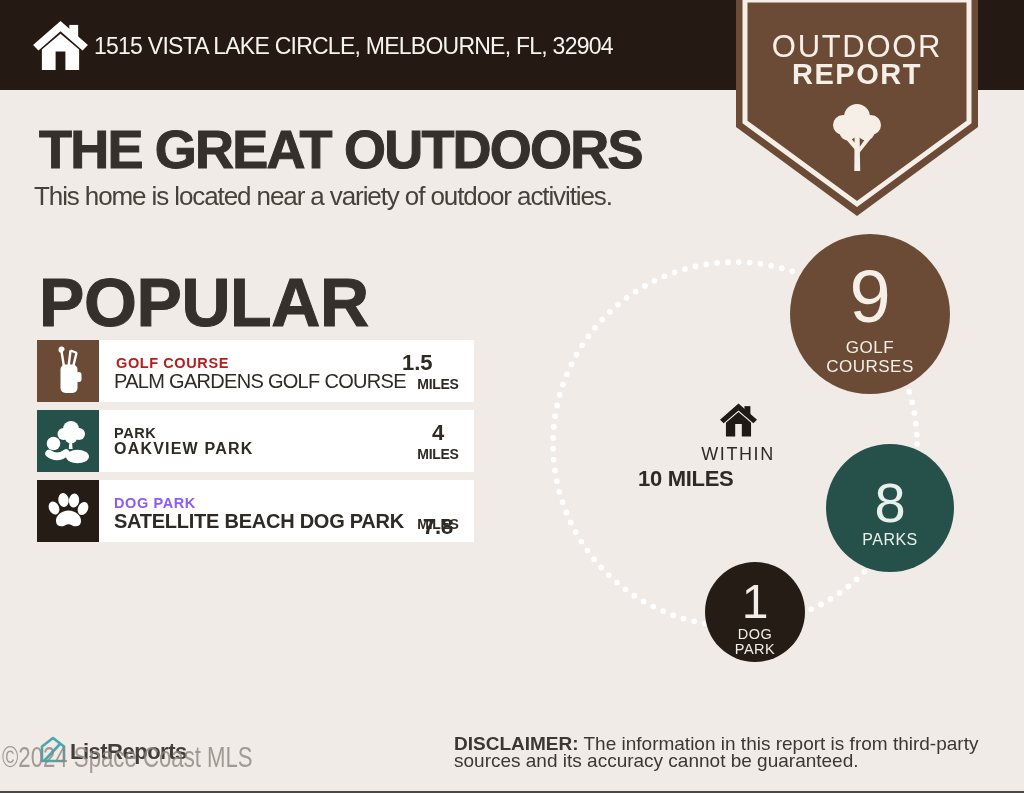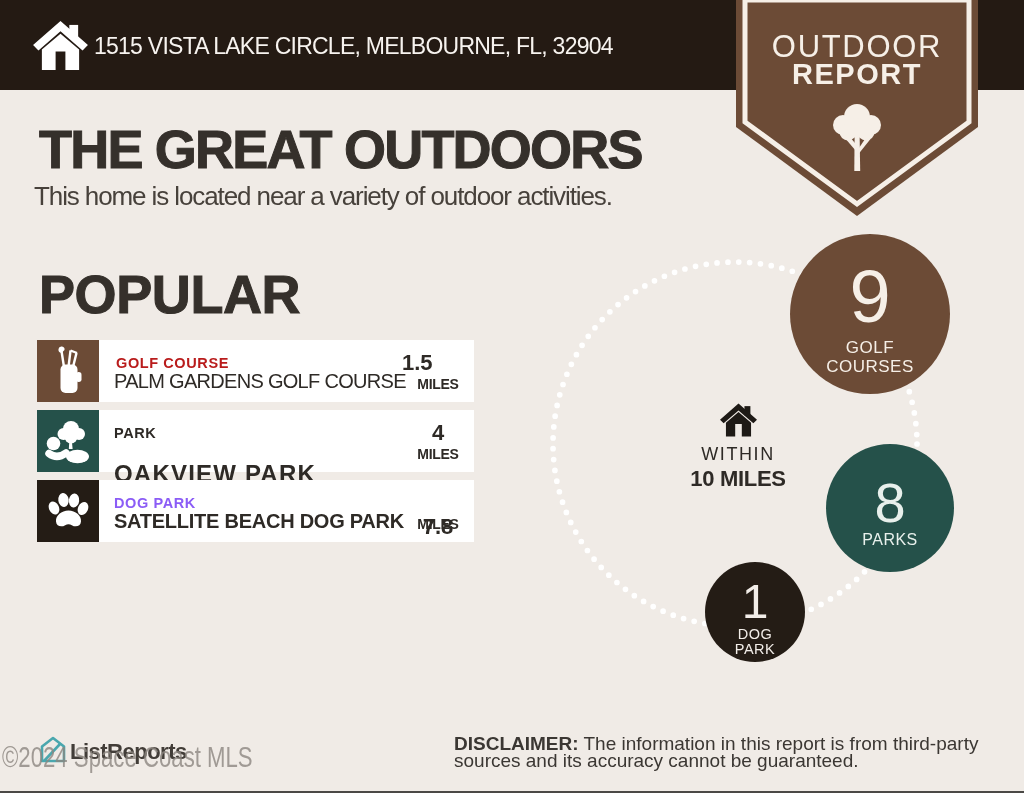--- a/index.html
+++ b/index.html
@@ -36,21 +36,21 @@
     <path d="M118.6 134 L118.3 171 L124.2 171 L123.6 134 Z"></path>
     <path d="M120 151 L108 137 L111.5 134 L123 148 Z"></path>
     <path d="M122.5 154 L134.5 139 L131 136 L121 151 Z"></path>
   </g>
 </svg>
 
 <div class="abs" style="left:39px;top:118px;font-size:54px;font-weight:bold;color:#35302b;letter-spacing:-1.8px;-webkit-text-stroke:1px #35302b;">THE GREAT OUTDOORS</div>
 
 <div class="abs" style="left:34px;top:181px;font-size:26px;color:#47413b;letter-spacing:-1.1px;">This home is located near a variety of outdoor activities.</div>
 
-<div class="abs" style="left:39px;top:263px;font-size:54px;font-weight:bold;color:#35302b;letter-spacing:-0.4px;-webkit-text-stroke:1px #35302b;">POPULAR</div>
+<div class="abs" style="left:39px;top:263px;font-size:68px;font-weight:bold;color:#35302b;letter-spacing:-0.4px;-webkit-text-stroke:1px #35302b;">POPULAR</div>
 
 <div class="abs" style="left:37px;top:340px;width:437px;height:62px;background:#fff;"></div>
 
 <svg class="abs" style="left:37px;top:340px;" width="62" height="62" viewBox="0 0 62 62">
   <rect width="62" height="62" fill="#6c4b36"></rect>
   <g fill="#fff" stroke="#fff">
     <path d="M27 27 L24.5 11" stroke-width="2.4" fill="none"></path>
     <path d="M24.5 13 q -3.5 -0.5 -3 -4 q 0.5 -3 3.5 -2.5 q 3 0.5 2.5 3.5" stroke="none" fill="#fff"></path>
     <path d="M31.5 27 L33.5 10.5" stroke-width="2.4" fill="none"></path>
     <path d="M33.5 10.5 L40 13" stroke-width="2.4" fill="none"></path>
@@ -76,21 +76,21 @@
     <circle cx="26.5" cy="24" r="6"></circle>
     <circle cx="34" cy="27" r="6.5"></circle>
     <path d="M32.6 28 L31.8 39 L35.6 39 L34.6 28 Z"></path>
     <circle cx="16.5" cy="33.5" r="6.8"></circle>
     <path d="M12 43.5 q 8 6 17 -0.5" stroke="#fff" stroke-width="7.5" fill="none" stroke-linecap="round"></path>
     <ellipse cx="40.5" cy="46.5" rx="11.5" ry="6.8"></ellipse>
   </g>
 </svg>
 
 <div class="abs" style="left:114px;top:425px;font-size:14.5px;font-weight:bold;color:#2e2a26;letter-spacing:0.6px;">PARK</div>
-<div class="abs" style="left:114px;top:460px;font-size:24px;font-weight:bold;color:#2e2a26;letter-spacing:1.2px;">OAKVIEW PARK</div>
+<div class="abs" style="left:114px;top:440px;font-size:16px;font-weight:bold;color:#2e2a26;letter-spacing:1.2px;">OAKVIEW PARK</div>
 
 <div class="abs" style="left:402px;top:422px;width:72px;text-align:center;font-weight:bold;color:#2e2a26;font-size:22px;line-height:22px;">4</div>
 <div class="abs" style="left:402px;top:447px;width:72px;text-align:center;font-weight:bold;color:#2e2a26;font-size:14px;line-height:14px;letter-spacing:-0.3px;">MILES</div>
 
 <div class="abs" style="left:37px;top:480px;width:437px;height:62px;background:#fff;"></div>
 
 <svg class="abs" style="left:37px;top:480px;" width="62" height="62" viewBox="0 0 62 62">
   <rect width="62" height="62" fill="#241c15"></rect>
   <g fill="#fff">
     <ellipse cx="17" cy="28" rx="5" ry="6.8" transform="rotate(-24 17 28)"></ellipse>
@@ -132,21 +132,21 @@
   </g>
 </svg>
 
 <svg class="abs" style="left:720px;top:402px;" width="37" height="36" viewBox="0 0 56 50">
   <rect x="37" y="4" width="9" height="14" fill="#1e1a16"></rect>
   <polygon points="28,0 56,24.5 50.5,30 28,10.5 5.5,30 0,24.5" fill="#1e1a16"></polygon>
   <path d="M9 29 L28 13 L47 29 V50 H33 V31 H23 V50 H9 Z" fill="#1e1a16"></path>
 </svg>
 
 <div class="abs" style="left:638px;top:444px;width:200px;text-align:center;font-size:18px;color:#2e2a26;letter-spacing:1.6px;">WITHIN</div>
-<div class="abs" style="left:638px;top:466px;width:200px;text-align:center;font-size:22px;font-weight:bold;color:#2e2a26;letter-spacing:-0.3px;">10 MILES</div>
+<div class="abs" style="left:638px;top:466px;width:200px;text-align:left;font-size:22px;font-weight:bold;color:#2e2a26;letter-spacing:-0.3px;">10 MILES</div>
 
 <svg class="abs" style="left:40px;top:736px;" width="26" height="27" viewBox="0 0 26 27">
   <path d="M2 10.5 L13 2 L24 10.5 V25 H2 Z" fill="none" stroke="#4aa7ae" stroke-width="2.6" stroke-linejoin="round"></path>
   <path d="M4 25 L20 8" stroke="#4aa7ae" stroke-width="2.6"></path>
 </svg>
 
 <div class="abs" style="left:70px;top:739px;font-size:22px;font-weight:bold;color:#423d38;letter-spacing:-0.5px;">ListReports</div>
 
 <div class="abs" style="left:2px;top:741px;font-size:29px;color:#8d8781;opacity:0.8;letter-spacing:0px;transform:scaleX(0.765);transform-origin:0 0;">©2024 Space Coast MLS</div>
 

